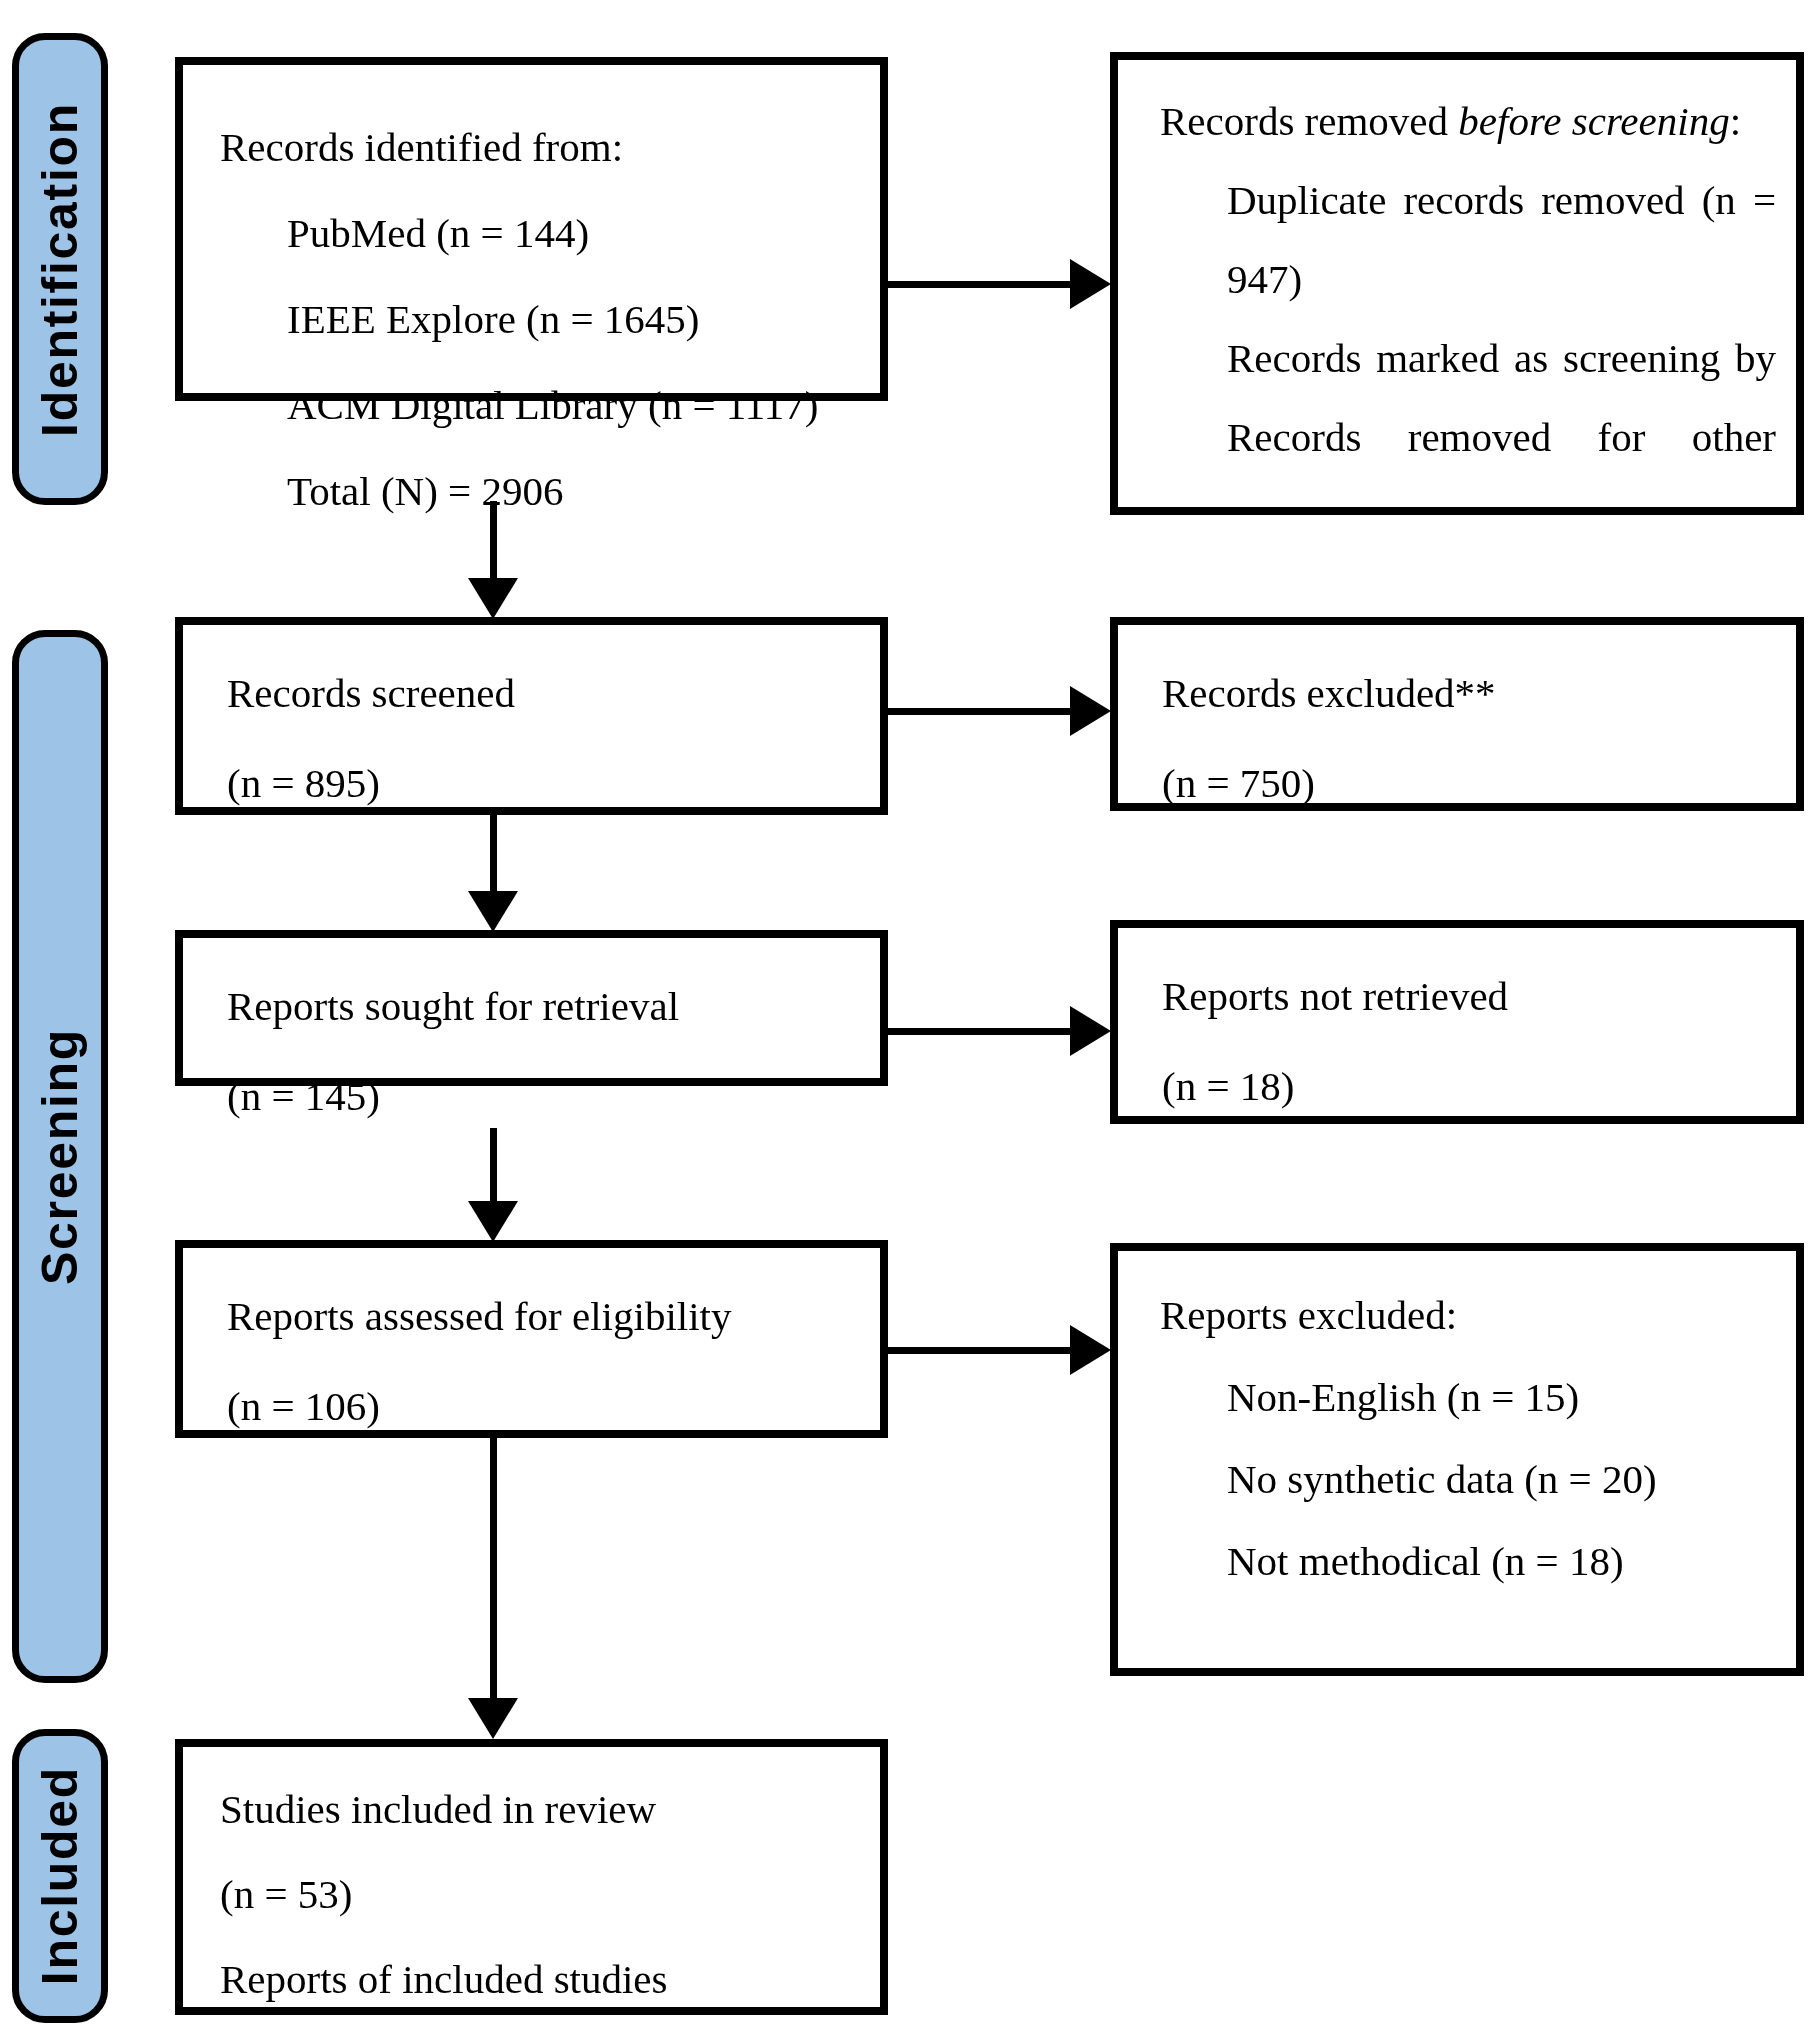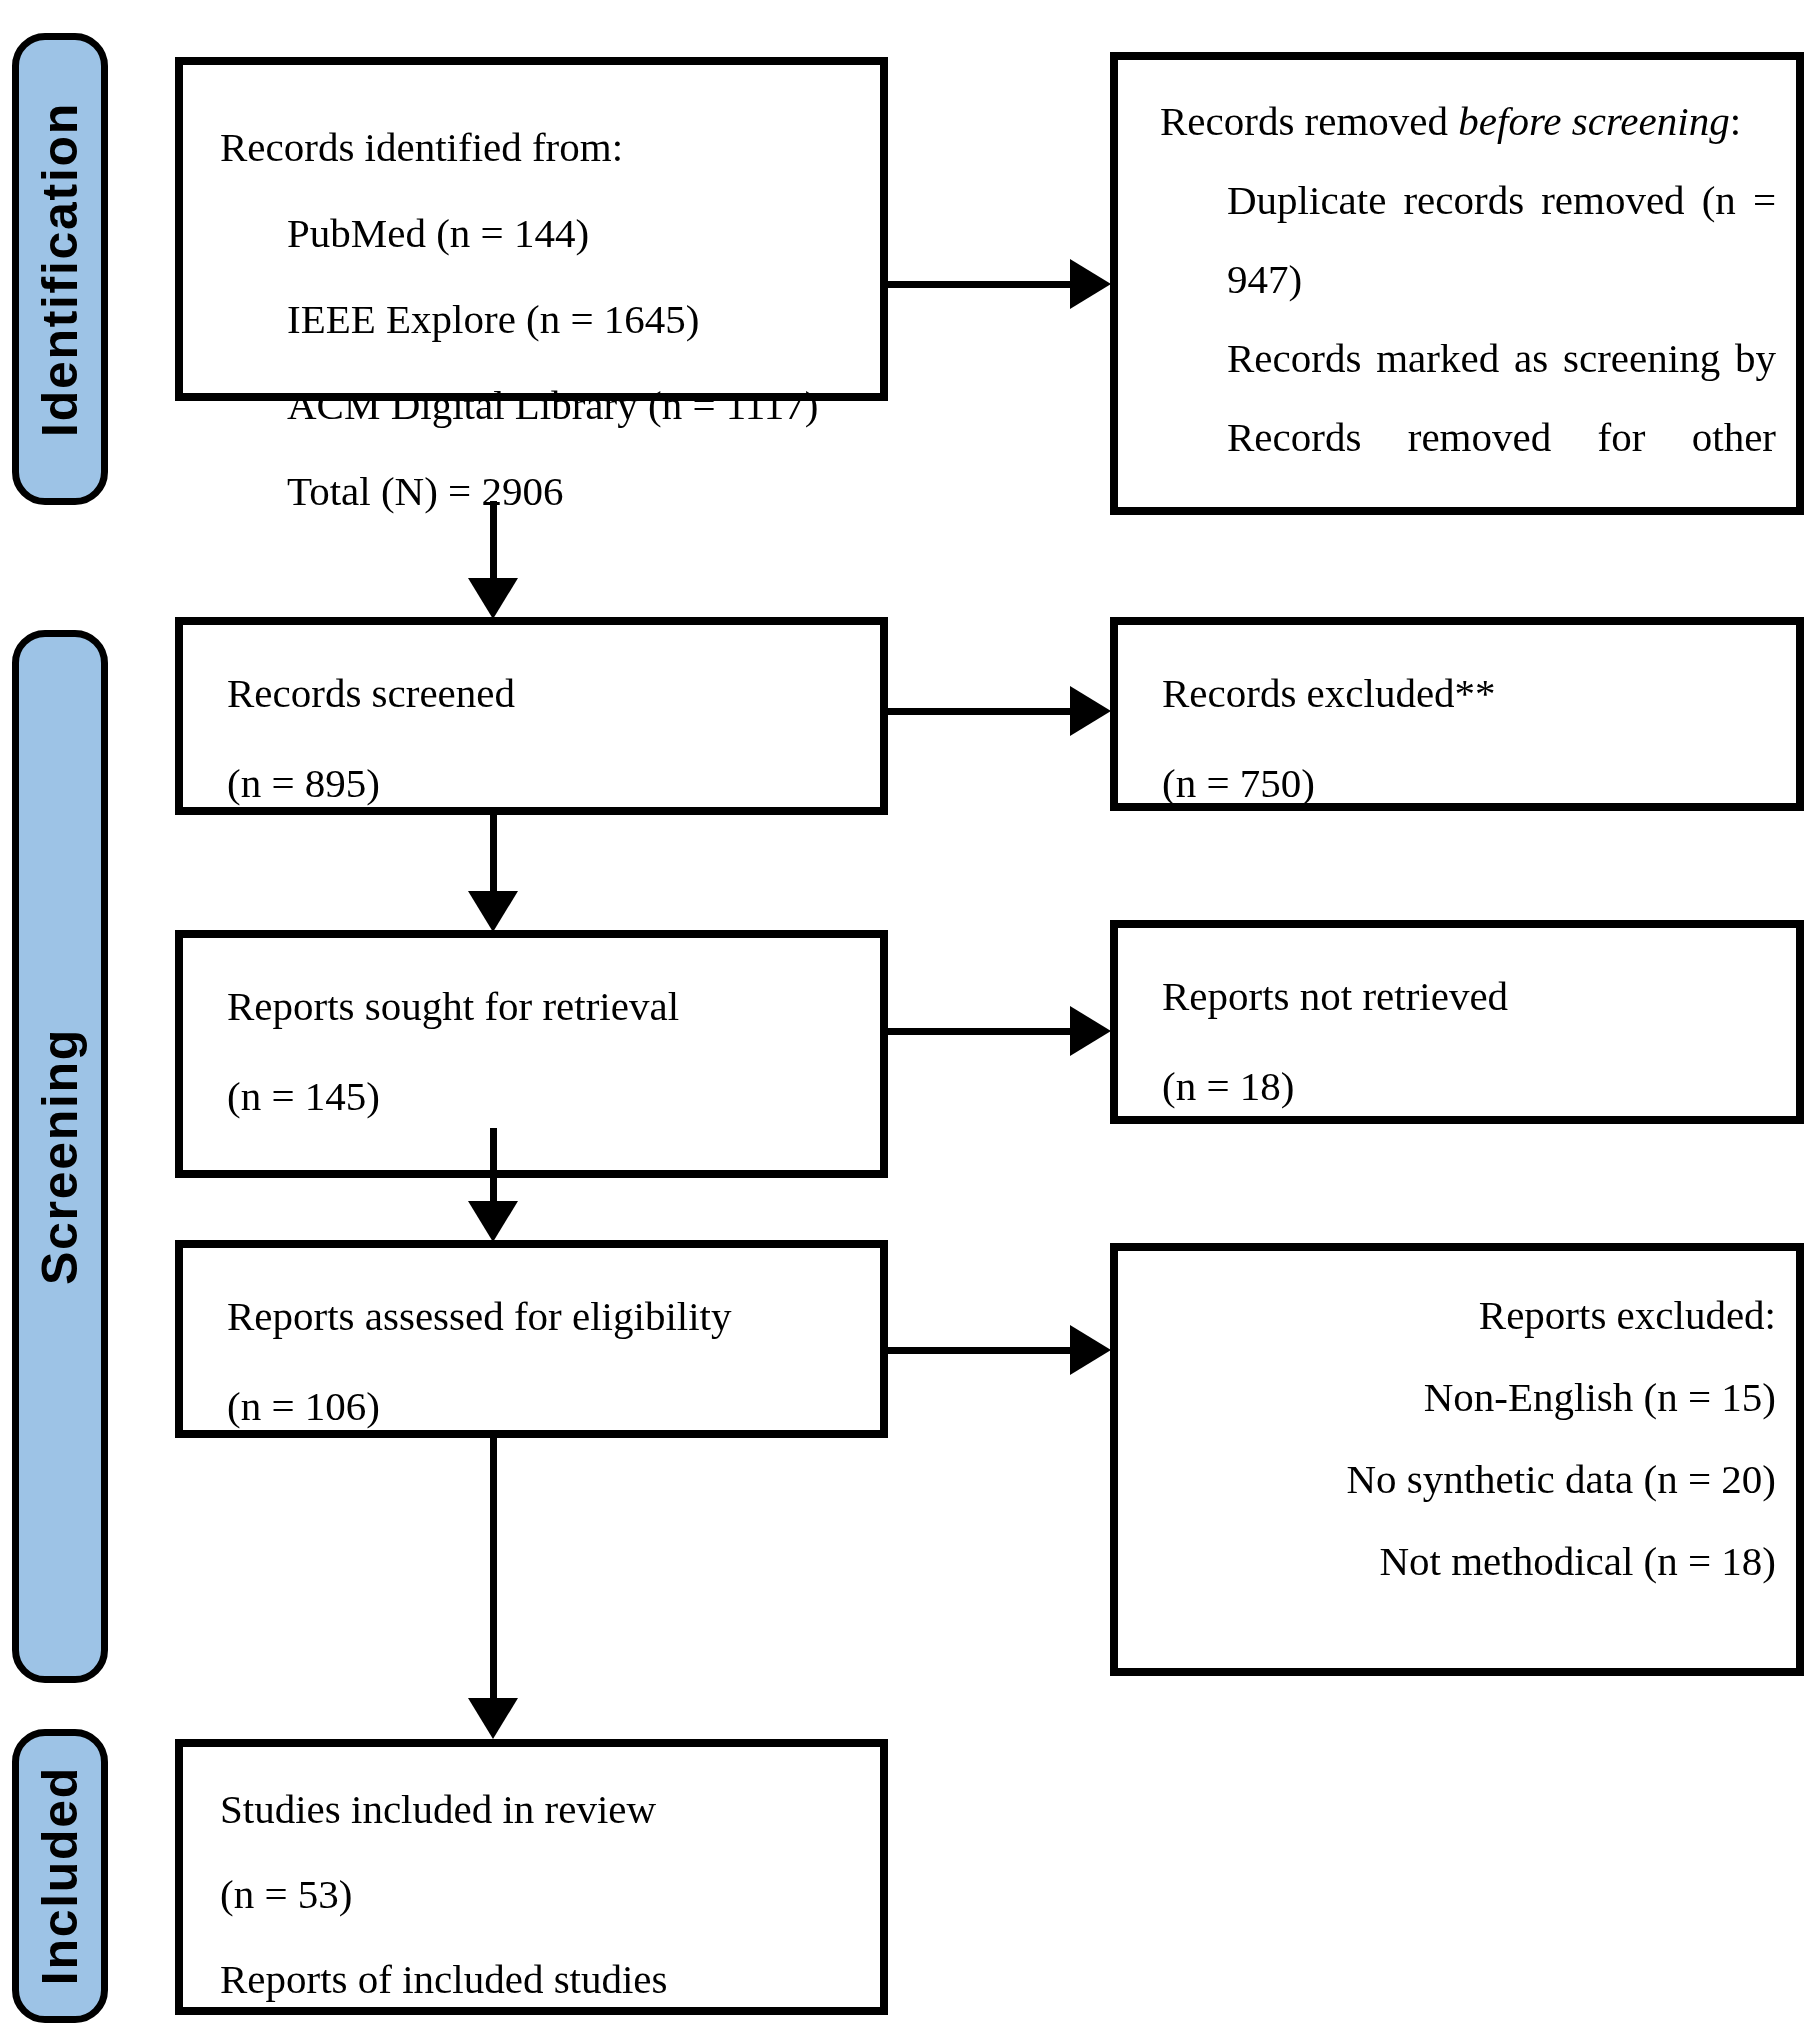--- a/index.html
+++ b/index.html
@@ -16,27 +16,27 @@
   
   .box{position:absolute;background:#fff;border:8px solid #000;box-sizing:border-box;font-size:41px;}
   .lcol{left:175px;width:713px;}
   .rcol{left:1110px;width:694px;}
   .b1{top:35px;height:344px;padding:39px 22.5px 0 37px;margin-top:22px;}
   .b1 .line{line-height:86px;}
   .r1{top:52px;height:463px;padding:22px 20px 0 42px;overflow:hidden;}
   .r1 .line{line-height:79px;}
   .b2{top:617px;height:198px;}
   .r2{top:617px;height:194px;font-family:Liberation Serif, serif;}
-  .b3{top:930px;height:248px;}
+  .b3{top:930px;height:156px;}
   .r3{top:920px;height:204px;}
   .b4{top:1240px;height:198px;}
   .two{padding:22.5px 22.5px 0 44px;}
   .two .line{line-height:90px;}
   .r4{top:1243px;height:433px;padding:22.5px 20px 0 42px;}
-  .r4 .line{line-height:82px;text-align:right;}
+  .r4 .line{line-height:82px;}
   .b5{top:1739px;height:276px;padding:20px 22.5px 0 37px;}
   .b5 .line{line-height:85px;}
   .indent{margin-left:67px;}
   .jline{text-align:justify;text-align-last:justify;}
   
   .hline{position:absolute;height:6.8px;background:#000;}
   .vline{position:absolute;width:6.8px;background:#000;}
   .head-right{position:absolute;width:0;height:0;
               border-top:25px solid transparent;border-bottom:25px solid transparent;border-left:41px solid #000;}
   .head-down{position:absolute;width:0;height:0;

